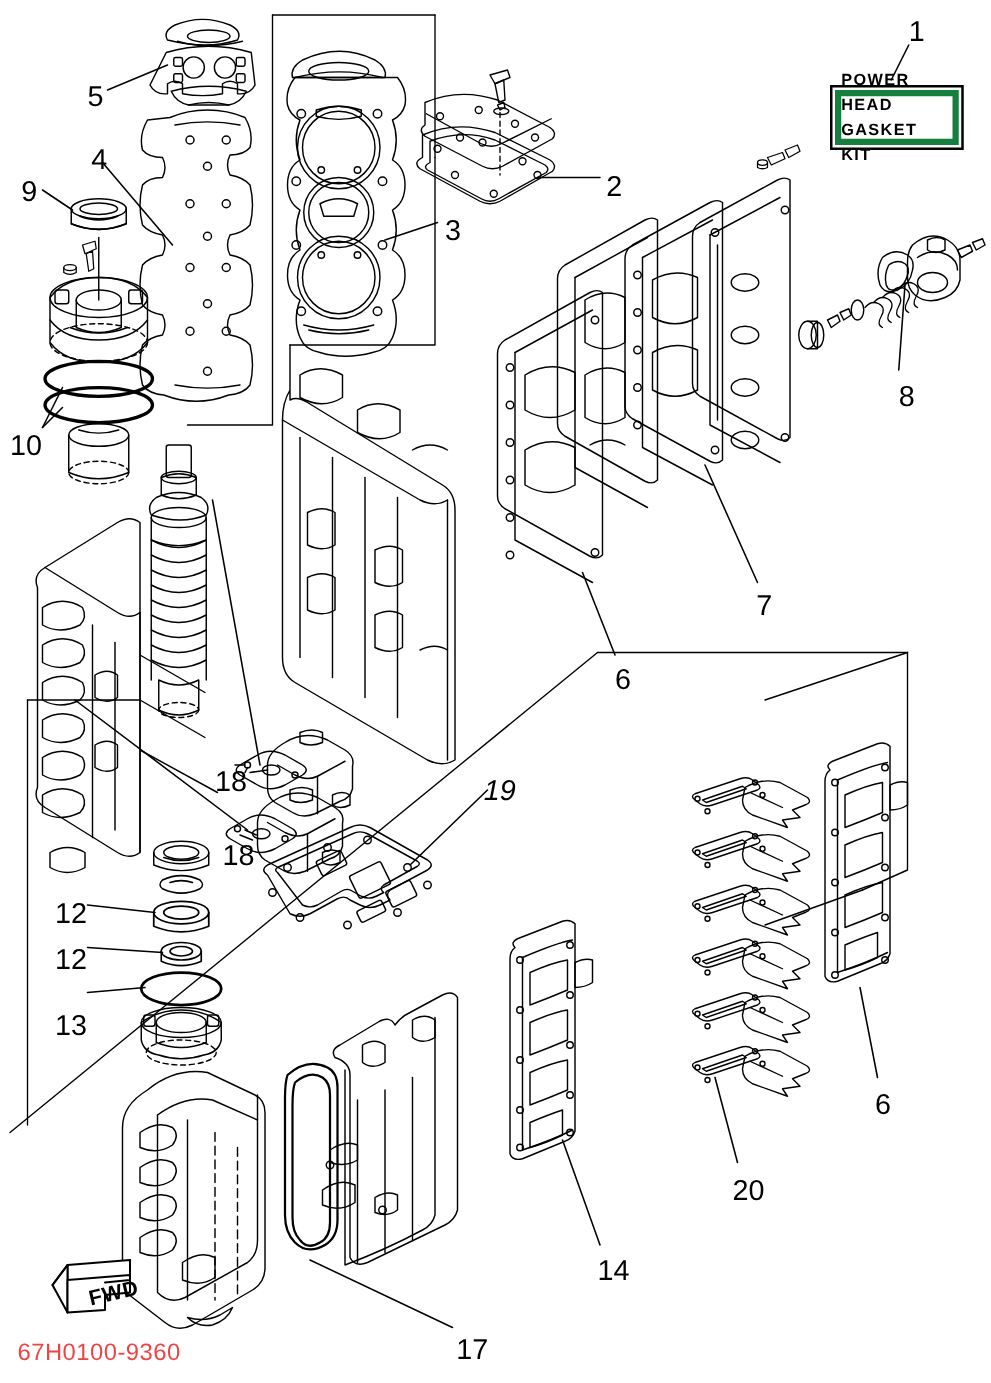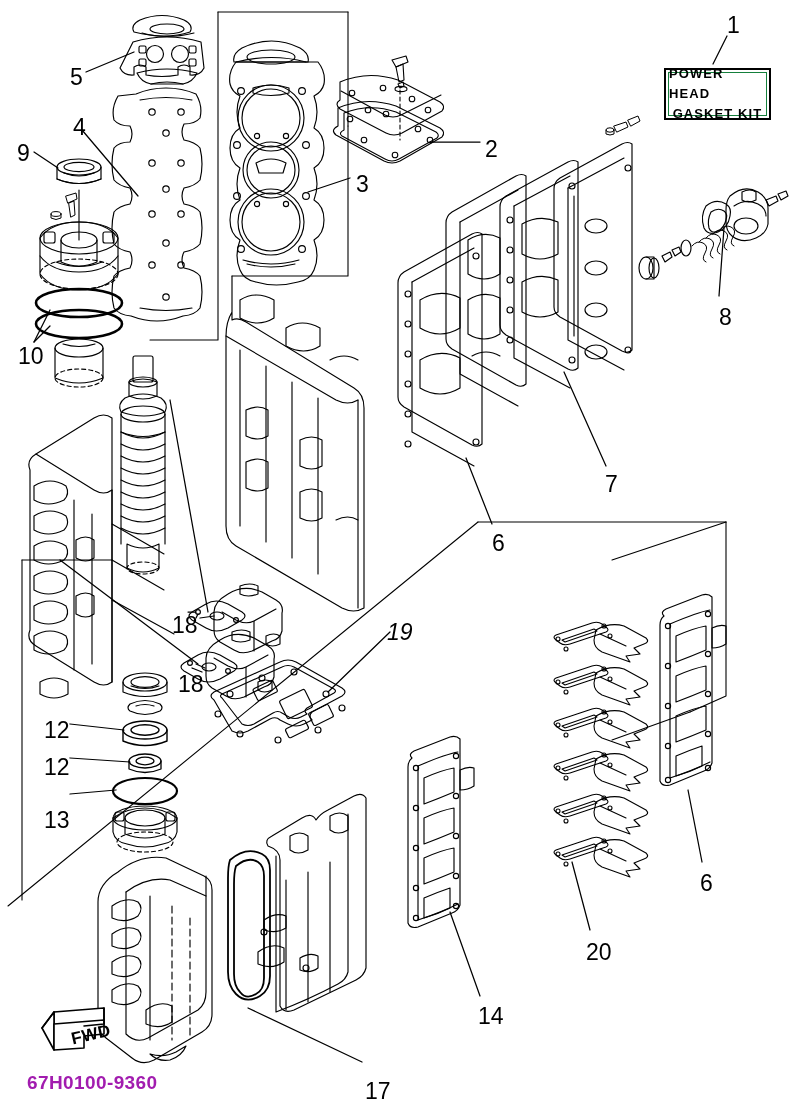--- a/index.html
+++ b/index.html
@@ -25,36 +25,35 @@
   #kitbox{
     position:absolute;
     left:664px;top:68px;width:107px;height:52px;
     border:2px solid #000;
     background:#fff;
     box-sizing:border-box;
     padding:2px;
   }
   #kitbox .inner{
     width:100%;height:100%;
-    border:1px solid #15803d;
+    border:5px solid #15803d;
     box-sizing:border-box;
     display:flex;flex-direction:column;
     align-items:center;justify-content:center;
   }
   #kitbox .kl{
     font-family:"Liberation Sans", sans-serif;
     font-size:13px;font-weight:bold;color:#000;
     letter-spacing:1.1px;line-height:1.55;
   }
   #partno{
     position:absolute;left:14px;top:1072px;
     font-family:"Liberation Sans", sans-serif;
-    font-size:19px;font-weight:bold;color:#a21caf;
+    font-size:19px;font-weight:normal;color:#ef4444;
     letter-spacing:0.4px;
-    margin-left:13px;
   }
   #fwd-label{
     position:absolute;left:71px;top:1025px;
     font-family:"Liberation Sans", sans-serif;
     font-size:17px;font-weight:bold;color:#000;
     transform:rotate(-13deg);
     letter-spacing:0.5px;
     pointer-events:none;
   }
 </style>
@@ -686,26 +685,26 @@
   <div id="callout-layer">
       <div class="callout" style="left: 727px; top: 14px;">1</div>
       <div class="callout" style="left: 485px; top: 138px;">2</div>
       <div class="callout" style="left: 356px; top: 173px;">3</div>
       <div class="callout" style="left: 73px; top: 116px;">4</div>
       <div class="callout" style="left: 70px; top: 66px;">5</div>
       <div class="callout" style="left: 492px; top: 532px;">6</div>
       <div class="callout" style="left: 605px; top: 473px;">7</div>
       <div class="callout" style="left: 719px; top: 306px;">8</div>
       <div class="callout" style="left: 17px; top: 142px;">9</div>
-      <div class="callout" style="left: 18px; top: 345px;">10</div>
+      <div class="callout" style="left: 8px; top: 345px;">10</div>
       <div class="callout" style="left: 44px; top: 719px;">12</div>
       <div class="callout" style="left: 44px; top: 756px;">12</div>
       <div class="callout" style="left: 44px; top: 793px; margin-top: 16px;">13</div>
       <div class="callout" style="left: 586px; top: 941px;">20</div>
       <div class="callout" style="left: 478px; top: 1005px;">14</div>
       <div class="callout" style="left: 700px; top: 872px;">6</div>
-      <div class="callout" style="left: 365px; top: 1068px; margin-top: 12px;">17</div>
+      <div class="callout" style="left: 365px; top: 1068px;">17</div>
       <div class="callout" style="left: 172px; top: 614px;">18</div>
       <div class="callout" style="left: 178px; top: 673px;">18</div>
       <div class="callout" style="left: 387px; top: 621px; font-style: italic;">19</div>
     </div>
 
 </div>
 
 </body></html>

